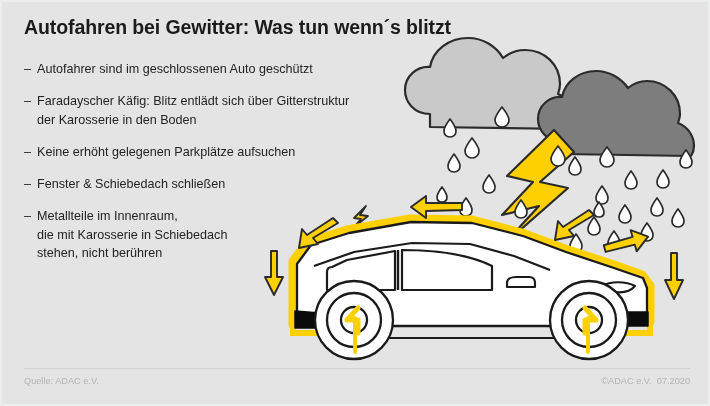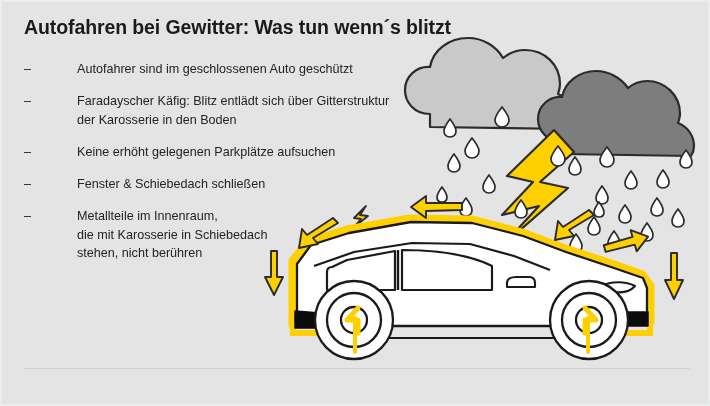--- a/index.html
+++ b/index.html
@@ -50,21 +50,20 @@
     line-height: 1.45;
   }
   .bullet-dash {
     flex: 0 0 auto;
     width: 13px;
     color: #232323;
   }
   .bullet-text {
     flex: 1 1 auto;
     white-space: pre-line;
-    margin-left: 40px;
   }
 
   
   #artwork {
     position: absolute;
     left: 0;
     top: 0;
     width: 710px;
     height: 406px;
     pointer-events: none;
@@ -280,14 +279,18 @@
       <path d="M548 221 L553 226 L579 209 L584 215 L587 196 L568 200 L573 206 Z" transform="translate(6,16) rotate(180 567 209)"></path>
 
       <path d="M602 244 L602 237 L632 237 L632 230 L647 241 L632 252 L632 245 Z" transform="rotate(-16 624 241)"></path>
 
       <path d="M669 251 L675 251 L675 278 L681 278 L672 297 L663 278 L669 278 Z"></path>
     </g>
 
   </svg>
 
   <div id="footer-rule"></div>
+  <div id="footer">
+    <span class="footer-left">Quelle: ADAC e.V.</span>
+    <span class="footer-right">©ADAC e.V.  07.2020</span>
+  </div>
 
 </div>
 
 </body></html>

